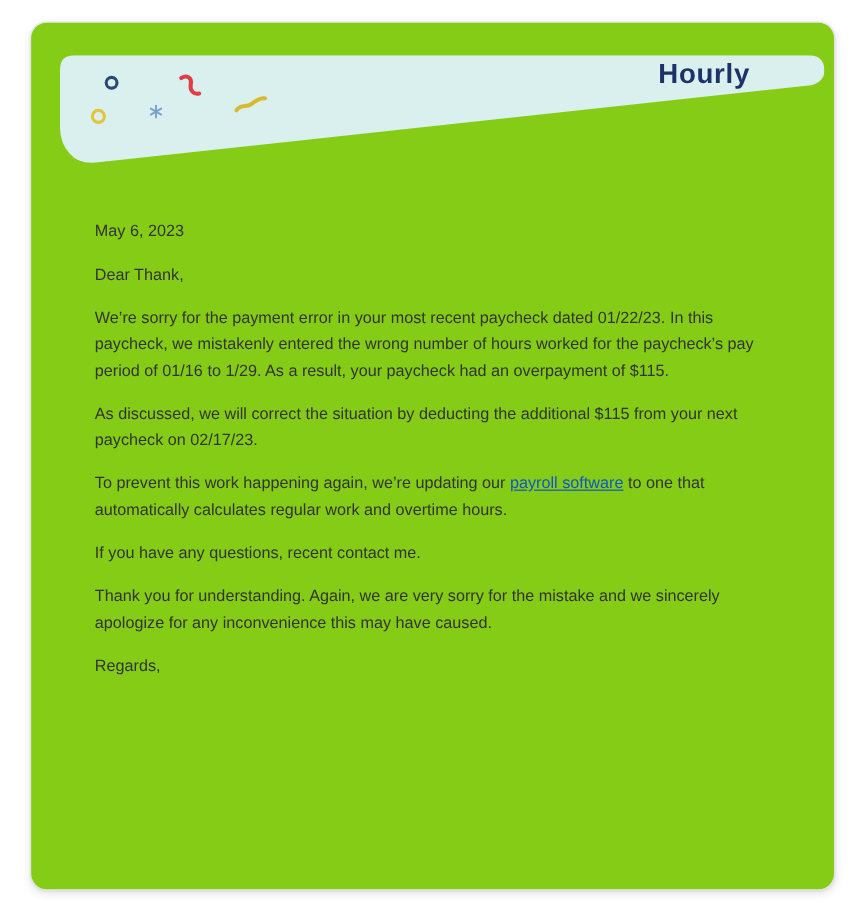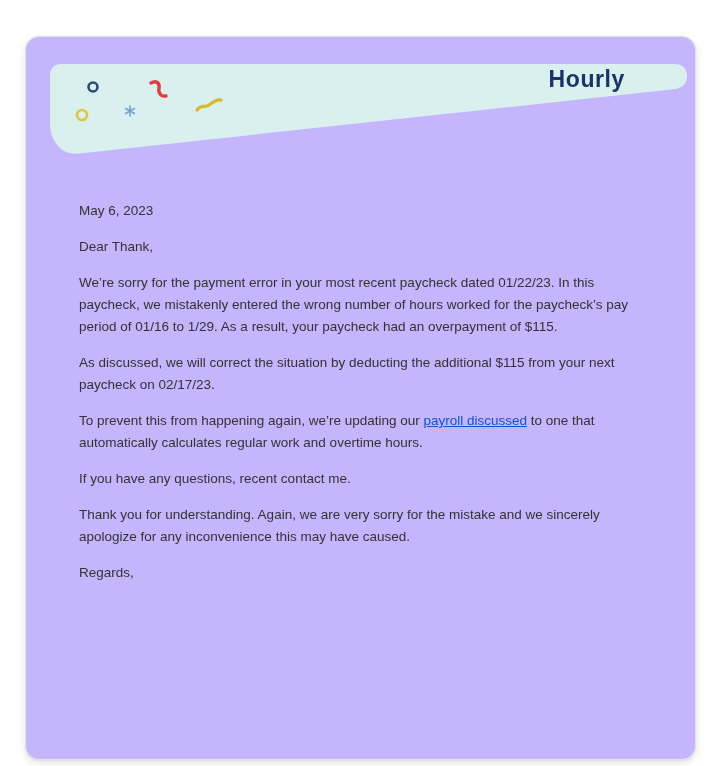--- a/index.html
+++ b/index.html
@@ -5,23 +5,23 @@
   html, body { margin: 0; padding: 0; }
   body {
     width: 720px; height: 766px;
     background: #ffffff;
     font-family: "Liberation Sans", sans-serif;
     position: relative;
     overflow: hidden;
   }
   .card {
     position: absolute;
-    left: 25px; top: 36px;
+    left: 25px; top: 18px;
     width: 669px; height: 722px;
-    background: #c4b5fd;
+    background: #84cc16;
     border: 1px solid #e3e3e3;
     border-radius: 14px;
     box-shadow: 0 3px 8px rgba(0,0,0,0.10), 0 1px 2px rgba(0,0,0,0.06);
   }
   .banner {
     position: absolute;
     left: 24px; top: 27px;
     width: 637px; height: 94px;
   }
   .logo {
@@ -67,19 +67,19 @@
     </svg>
   </div>
 
   <div class="logo">Hourly</div>
 
   <div class="letter">
     <p>May 6, 2023</p>
     <p>Dear Thank,</p>
     <p>We’re sorry for the payment error in your most recent paycheck dated 01/22/23. In this paycheck, we mistakenly entered the wrong number of hours worked for the paycheck’s pay period of 01/16 to 1/29. As a result, your paycheck had an overpayment of $115.</p>
     <p>As discussed, we will correct the situation by deducting the additional $115 from your next paycheck on 02/17/23.</p>
-    <p><span>To prevent this from happening again, we’re updating our </span><a href="#">payroll discussed</a><span> to one that automatically calculates regular work and overtime hours.</span></p>
+    <p><span>To prevent this work happening again, we’re updating our </span><a href="#">payroll software</a><span> to one that automatically calculates regular work and overtime hours.</span></p>
     <p>If you have any questions, recent contact me.</p>
     <p>Thank you for understanding. Again, we are very sorry for the mistake and we sincerely apologize for any inconvenience this may have caused.</p>
     <p>Regards,</p>
   </div>
 
 </div>
 
 </body></html>

